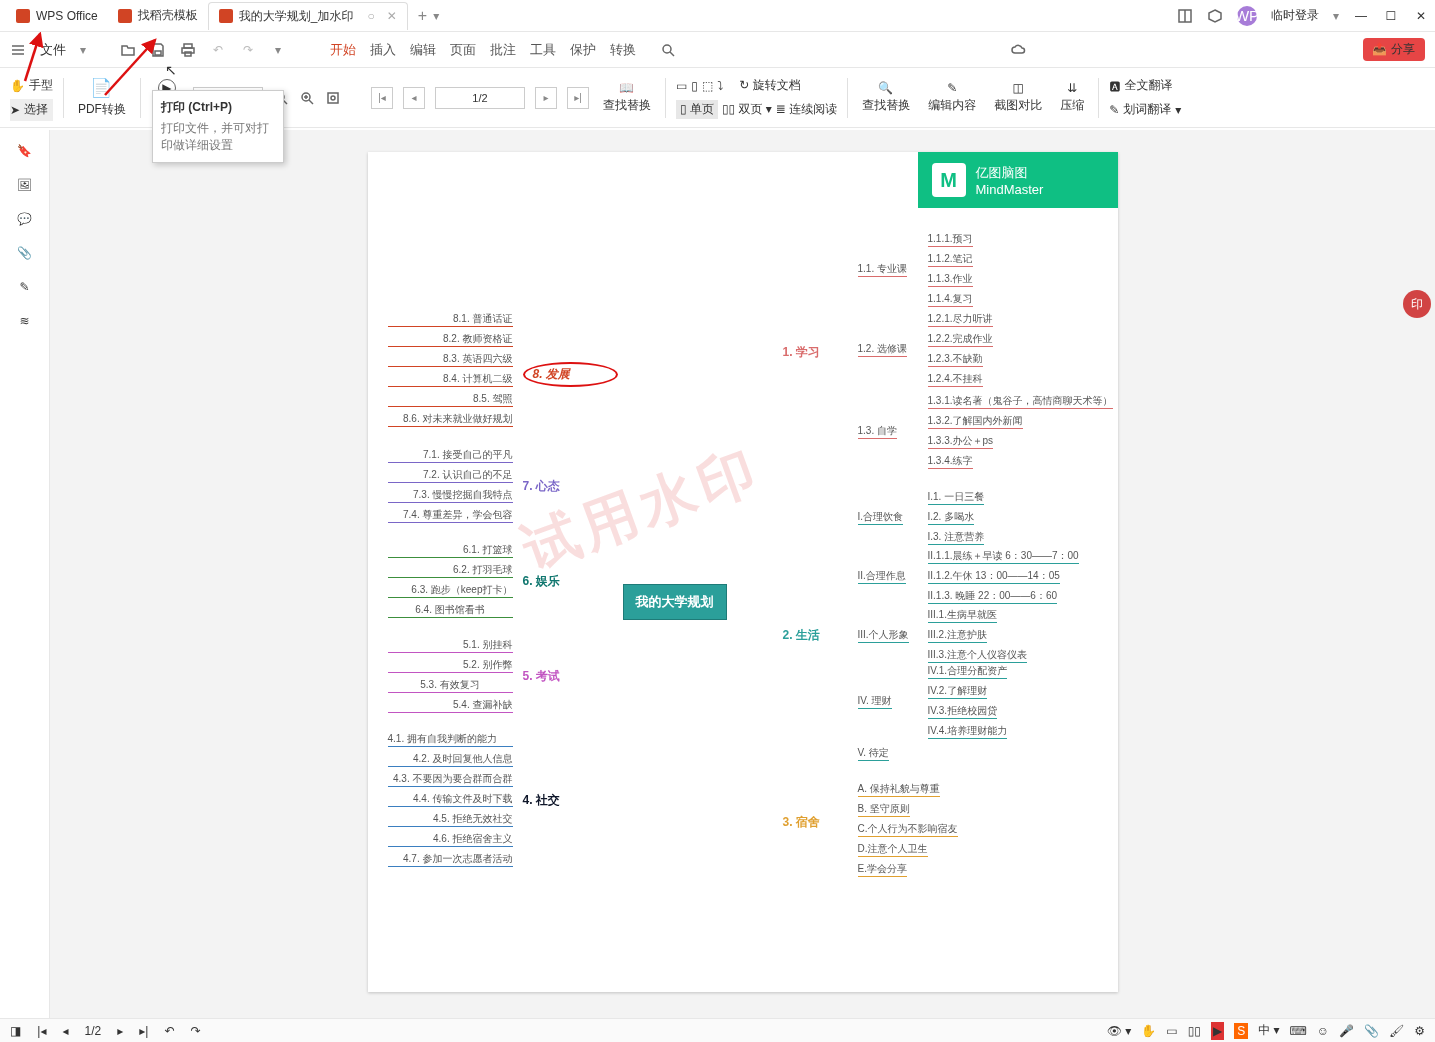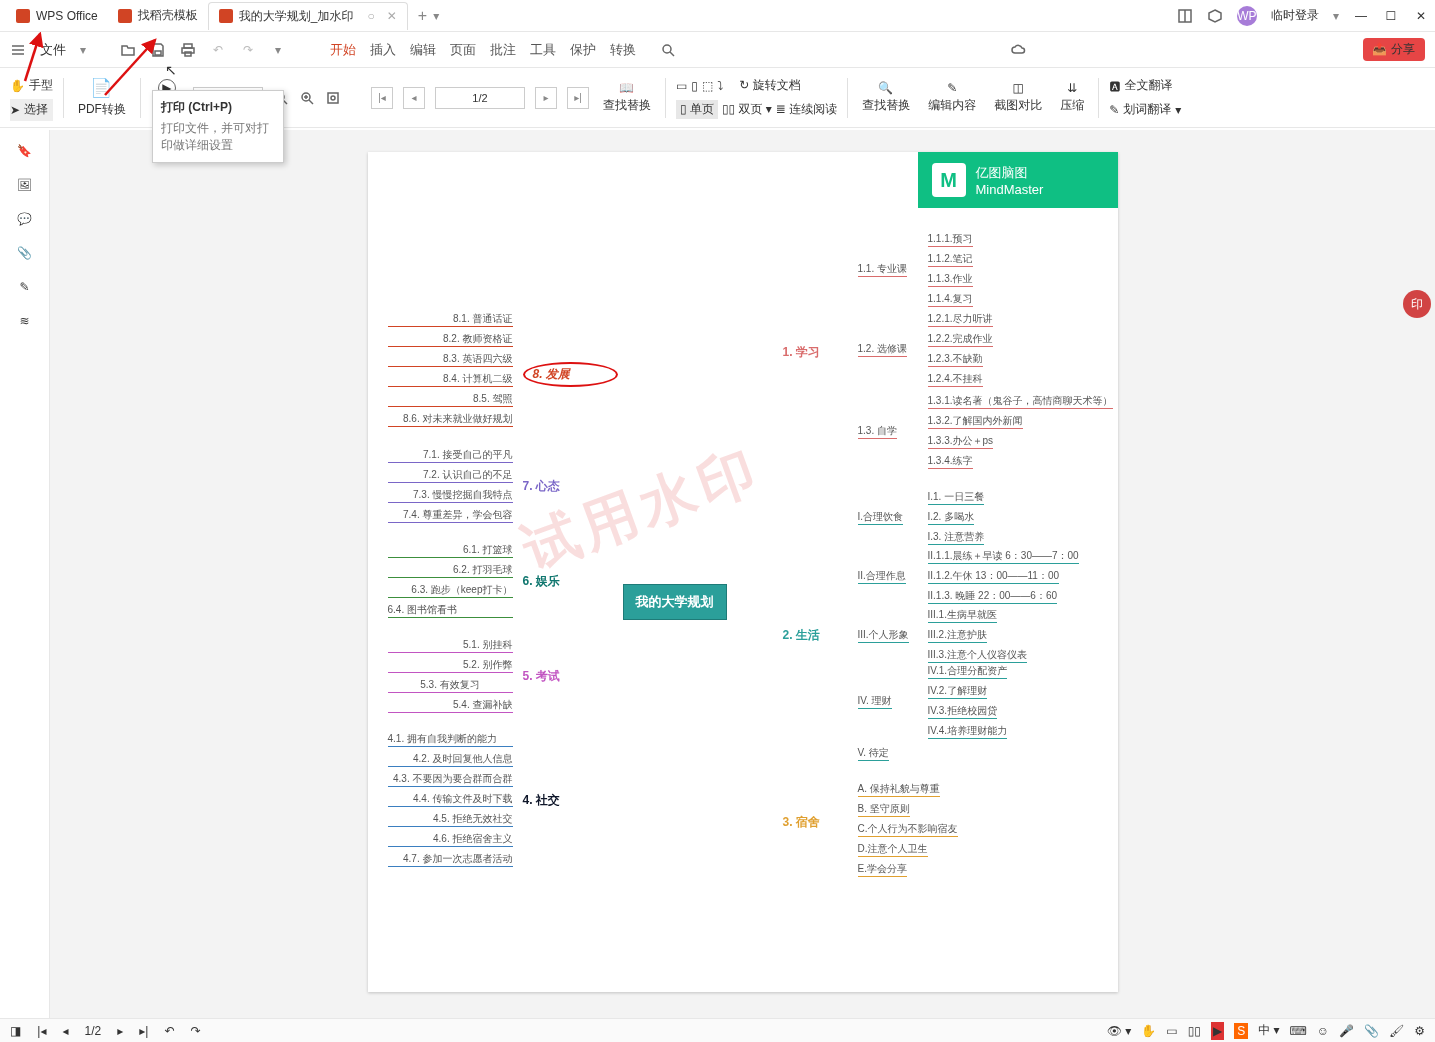--- a/index.html
+++ b/index.html
@@ -3,21 +3,21 @@
 <meta charset="utf-8">
 <style>
 *{box-sizing:border-box;margin:0;padding:0;font-family:"Microsoft YaHei",Arial,sans-serif;font-size:12px;color:#333}
 body{background:#fff;width:1435px;height:1042px;overflow:hidden;position:relative}
 .titlebar{height:32px;display:flex;align-items:center;border-bottom:1px solid #e7e7e7;padding:0 6px}
 .tab{display:flex;align-items:center;padding:4px 10px;gap:6px;cursor:default;height:28px}
 .tab.active{background:#fff;border:1px solid #ddd;border-bottom:none;border-radius:4px 4px 0 0}
 .tab-icon{width:14px;height:14px;border-radius:2px}
 .winctl{margin-left:auto;display:flex;align-items:center;gap:14px}
 .icobtn{width:16px;height:16px;display:flex;align-items:center;justify-content:center}
-.avatar{width:20px;height:20px;border-radius:50%;background:#a77cd8;color:#fff;font-size:12px;display:flex;align-items:center;justify-content:center}
+.avatar{width:20px;height:20px;border-radius:50%;background:#a77cd8;color:#fff;font-size:15px;display:flex;align-items:center;justify-content:center}
 .menubar{height:36px;display:flex;align-items:center;padding:0 10px;gap:14px;border-bottom:1px solid #e7e7e7}
 .menubar .mi{font-size:13px;color:#555;cursor:pointer}
 .menubar .mi.red{color:#d14424}
 .sharebtn{margin-left:auto;background:#e64545;color:#fff;padding:3px 10px;border-radius:4px;font-size:12px}
 .ribbon{height:60px;display:flex;align-items:center;padding:4px 10px;gap:10px;border-bottom:1px solid #e7e7e7}
 .rdiv{width:1px;height:40px;background:#e0e0e0}
 .zoomsel{width:70px;height:22px;border:1px solid #ccc;font-size:11px;padding:0 4px}
 .pagein{width:90px;height:22px;border:1px solid #ccc;text-align:center;font-size:11px}
 .nb{width:22px;height:22px;border:1px solid #ccc;display:flex;align-items:center;justify-content:center;color:#888;font-size:10px}
 .sidepanel{position:absolute;left:0;top:130px;width:50px;bottom:24px;background:#fff;border-right:1px solid #e7e7e7;display:flex;flex-direction:column;align-items:center;gap:20px;padding-top:14px}
@@ -279,21 +279,21 @@
       <div class="leaf" style="left: 560px; top: 262px; border-color: rgb(217, 108, 108);">1.3.2.了解国内外新闻</div>
       <div class="leaf" style="left: 560px; top: 282px; border-color: rgb(217, 108, 108);">1.3.3.办公＋ps</div>
       <div class="leaf" style="left: 560px; top: 302px; border-color: rgb(217, 108, 108);">1.3.4.练字</div>
       <div class="node topic" style="left: 415px; top: 475px; color: rgb(43, 159, 154);">2. 生活</div>
       <div class="leaf" style="left: 490px; top: 358px; border-color: rgb(43, 159, 154);">I.合理饮食</div>
       <div class="leaf" style="left: 560px; top: 338px; border-color: rgb(43, 159, 154);">I.1. 一日三餐</div>
       <div class="leaf" style="left: 560px; top: 358px; border-color: rgb(43, 159, 154);">I.2. 多喝水</div>
       <div class="leaf" style="left: 560px; top: 378px; border-color: rgb(43, 159, 154);">I.3. 注意营养</div>
       <div class="leaf" style="left: 490px; top: 417px; border-color: rgb(43, 159, 154);">II.合理作息</div>
       <div class="leaf" style="left: 560px; top: 397px; border-color: rgb(43, 159, 154);">II.1.1.晨练＋早读 6：30——7：00</div>
-      <div class="leaf" style="left: 560px; top: 417px; border-color: rgb(43, 159, 154);">II.1.2.午休 13：00——11：00</div>
+      <div class="leaf" style="left: 560px; top: 417px; border-color: rgb(43, 159, 154);">II.1.2.午休 13：00——14：05</div>
       <div class="leaf" style="left: 560px; top: 437px; border-color: rgb(43, 159, 154);">II.1.3. 晚睡 22：00——6：60</div>
       <div class="leaf" style="left: 490px; top: 476px; border-color: rgb(43, 159, 154);">III.个人形象</div>
       <div class="leaf" style="left: 560px; top: 456px; border-color: rgb(43, 159, 154);">III.1.生病早就医</div>
       <div class="leaf" style="left: 560px; top: 476px; border-color: rgb(43, 159, 154);">III.2.注意护肤</div>
       <div class="leaf" style="left: 560px; top: 496px; border-color: rgb(43, 159, 154);">III.3.注意个人仪容仪表</div>
       <div class="leaf" style="left: 490px; top: 542px; border-color: rgb(43, 159, 154);">IV. 理财</div>
       <div class="leaf" style="left: 560px; top: 512px; border-color: rgb(43, 159, 154);">IV.1.合理分配资产</div>
       <div class="leaf" style="left: 560px; top: 532px; border-color: rgb(43, 159, 154);">IV.2.了解理财</div>
       <div class="leaf" style="left: 560px; top: 552px; border-color: rgb(43, 159, 154);">IV.3.拒绝校园贷</div>
       <div class="leaf" style="left: 560px; top: 572px; border-color: rgb(43, 159, 154);">IV.4.培养理财能力</div>
@@ -313,21 +313,21 @@
       <div class="leaf" style="left: 20px; top: 260px; border-color: rgb(209, 68, 36); text-align: right; width: 125px;">8.6. 对未来就业做好规划</div>
       <div class="node topic" style="right: 482px; top: 326px; position: absolute; left: 155px; color: rgb(122, 102, 199);">7. 心态</div>
       <div class="leaf" style="left: 20px; top: 296px; border-color: rgb(122, 102, 199); text-align: right; width: 125px;">7.1. 接受自己的平凡</div>
       <div class="leaf" style="left: 20px; top: 316px; border-color: rgb(122, 102, 199); text-align: right; width: 125px;">7.2. 认识自己的不足</div>
       <div class="leaf" style="left: 20px; top: 336px; border-color: rgb(122, 102, 199); text-align: right; width: 125px;">7.3. 慢慢挖掘自我特点</div>
       <div class="leaf" style="left: 20px; top: 356px; border-color: rgb(122, 102, 199); text-align: right; width: 125px;">7.4. 尊重差异，学会包容</div>
       <div class="node topic" style="right: 472px; top: 421px; position: absolute; left: 155px; color: #0f766e;">6. 娱乐</div>
       <div class="leaf" style="left: 20px; top: 391px; border-color: rgb(60, 143, 60); text-align: right; width: 125px;">6.1. 打篮球</div>
       <div class="leaf" style="left: 20px; top: 411px; border-color: rgb(60, 143, 60); text-align: right; width: 125px;">6.2. 打羽毛球</div>
       <div class="leaf" style="left: 20px; top: 431px; border-color: rgb(60, 143, 60); text-align: right; width: 125px;">6.3. 跑步（keep打卡）</div>
-      <div class="leaf" style="left: 20px; top: 451px; border-color: rgb(60, 143, 60); text-align: left; width: 125px;">6.4. 图书馆看书</div>
+      <div class="leaf" style="left: 20px; top: 451px; border-color: rgb(60, 143, 60); text-align: center; width: 125px;">6.4. 图书馆看书</div>
       <div class="node topic" style="right: 500px; top: 516px; position: absolute; left: 155px; color: rgb(194, 85, 194);">5. 考试</div>
       <div class="leaf" style="left: 20px; top: 486px; border-color: rgb(194, 85, 194); text-align: right; width: 125px;">5.1. 别挂科</div>
       <div class="leaf" style="left: 20px; top: 506px; border-color: rgb(194, 85, 194); text-align: right; width: 125px;">5.2. 别作弊</div>
       <div class="leaf" style="left: 20px; top: 526px; border-color: rgb(194, 85, 194); text-align: center; width: 125px;">5.3. 有效复习</div>
       <div class="leaf" style="left: 20px; top: 546px; border-color: rgb(194, 85, 194); text-align: right; width: 125px;">5.4. 查漏补缺</div>
       <div class="node topic" style="right: 500px; top: 640px; position: absolute; left: 155px; color: #0f172a;">4. 社交</div>
       <div class="leaf" style="left: 20px; top: 580px; border-color: rgb(59, 127, 192); width: 125px;">4.1. 拥有自我判断的能力</div>
       <div class="leaf" style="left: 20px; top: 600px; border-color: rgb(59, 127, 192); text-align: right; width: 125px;">4.2. 及时回复他人信息</div>
       <div class="leaf" style="left: 20px; top: 620px; border-color: rgb(59, 127, 192); text-align: right; width: 125px;">4.3. 不要因为要合群而合群</div>
       <div class="leaf" style="left: 20px; top: 640px; border-color: rgb(59, 127, 192); text-align: right; width: 125px;">4.4. 传输文件及时下载</div>

